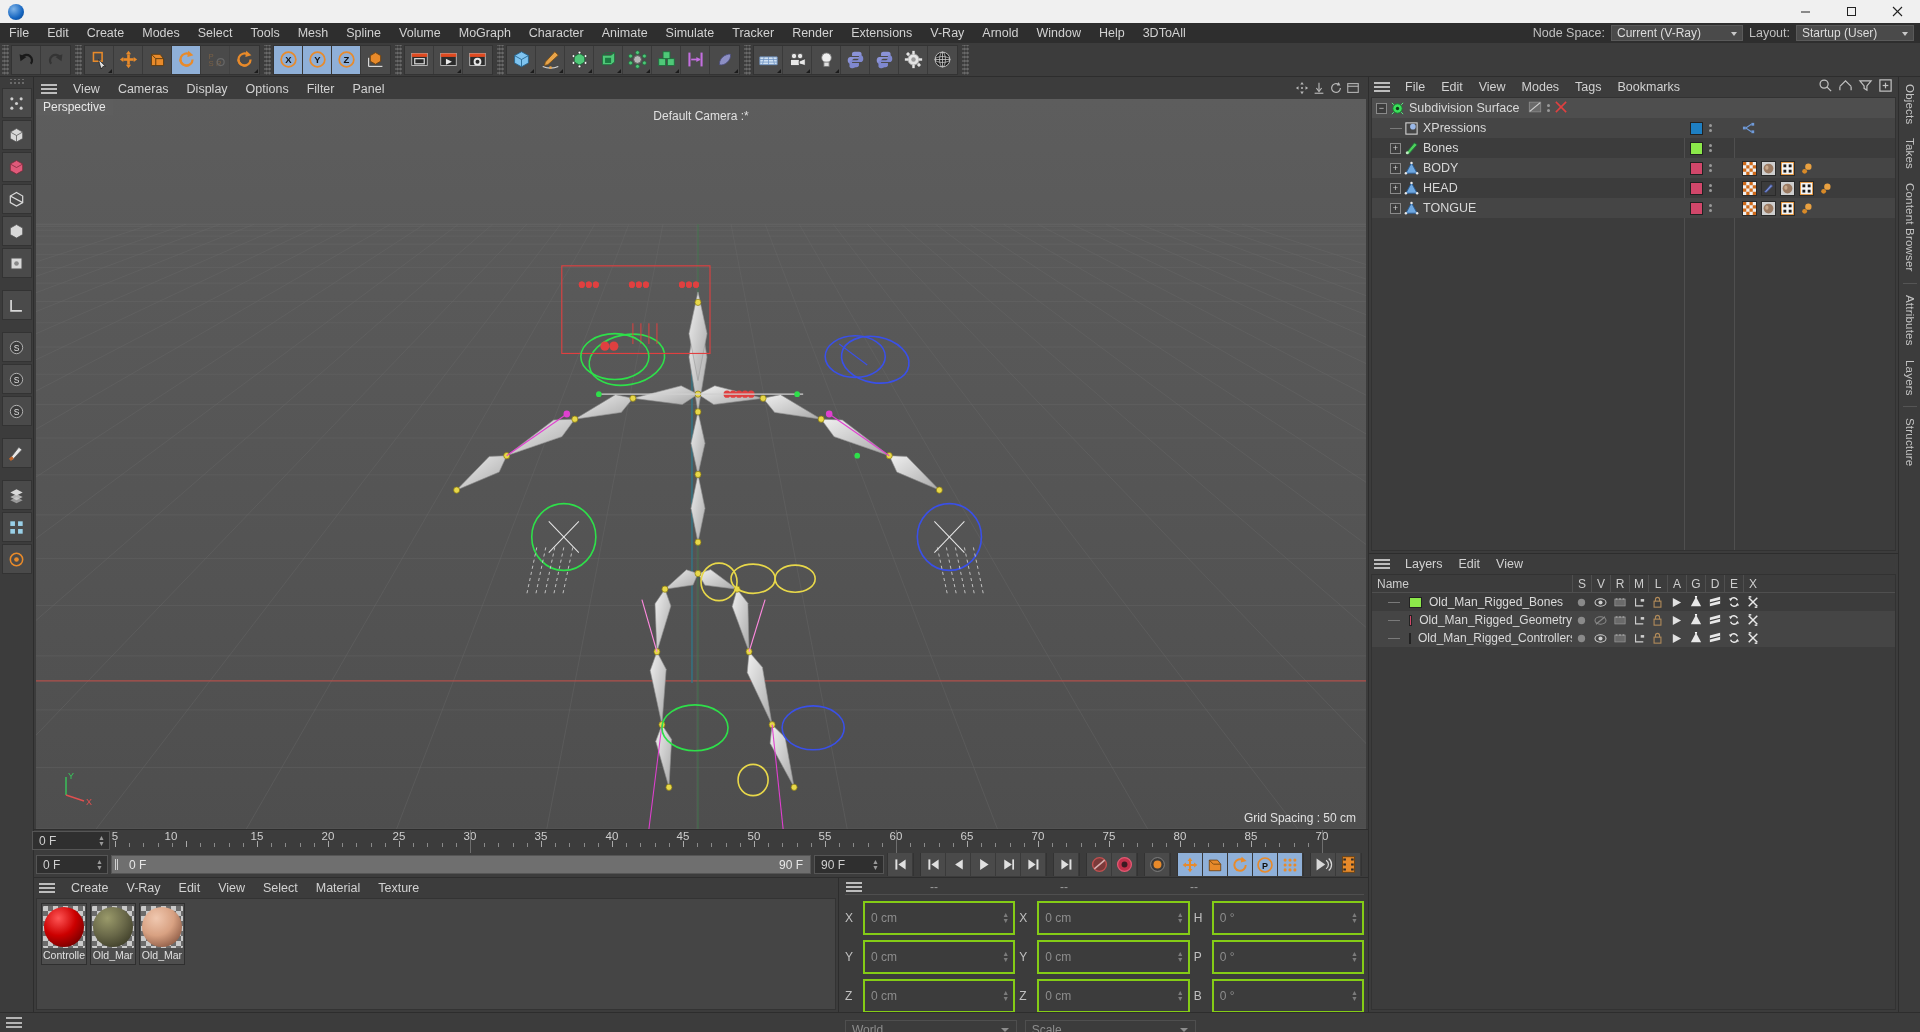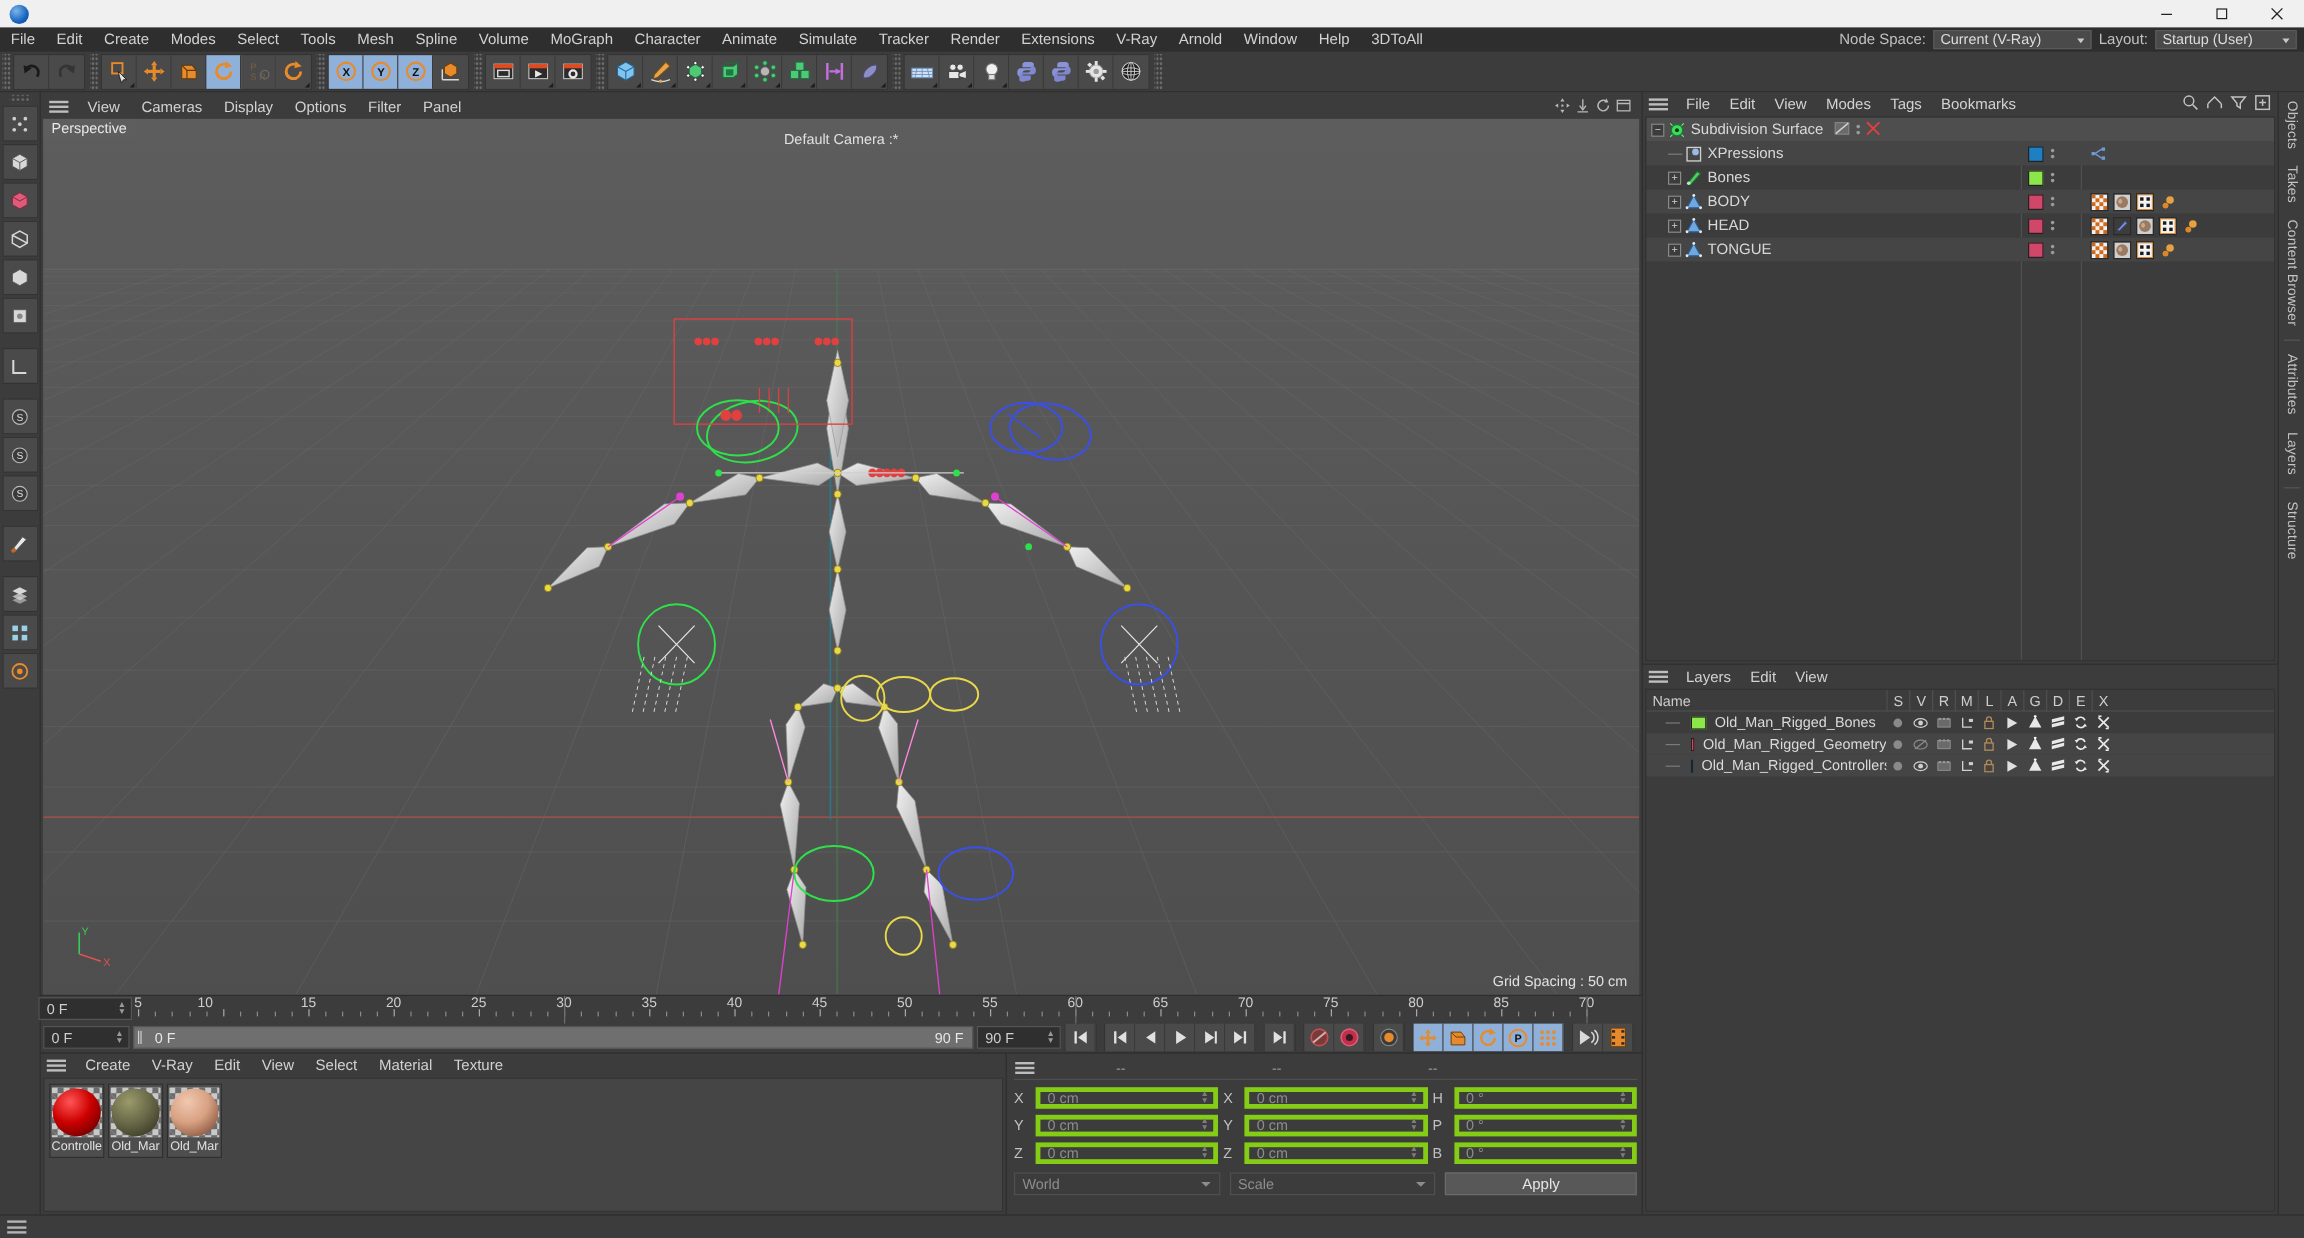--- a/index.html
+++ b/index.html
@@ -93,21 +93,21 @@
     background-size:10px 10px;background-position:0 0,0 5px,5px -5px,-5px 0px;background-color:#c9c9c9;}
   .matsphere .ball{position:absolute;left:1px;top:1px;width:40px;height:40px;border-radius:50%;}
   .matlabel{font-size:10.5px;color:#e0e0e0;width:44px;text-align:center;overflow:hidden;white-space:nowrap;line-height:13px;margin-top:1px;}
 
   .coordpanel{width:530px;flex:0 0 530px;display:flex;flex-direction:column;border-left:1px solid #2d2d2d;padding:2px 4px 2px 6px;}
   .coord-head{height:20px;display:flex;align-items:center;color:#9a9a9a;font-size:12px;border-bottom:1px solid #4f4f4f;}
   .coord-head .c{width:130px;text-align:center;}
   .coord-rows{padding-top:6px;display:flex;flex-direction:column;gap:5px;}
   .crow{display:flex;align-items:center;gap:4px;}
   .cax{width:14px;font-size:12px;color:#c0c0c0;text-align:left;}
-  .cfield{flex:1 1 0;min-width:0;background:#3c3c3c;border:4px solid #84cc16;height:18px;display:flex;align-items:center;padding:0 2px 0 6px;font-size:12px;color:#8d8d8d;}
+  .cfield{flex:1 1 0;min-width:0;background:#3c3c3c;border:2px solid #84cc16;height:34px;display:flex;align-items:center;padding:0 2px 0 6px;font-size:12px;color:#8d8d8d;}
   .cfield .sp{margin-left:auto;width:11px;text-align:center;color:#7c7c7c;font-size:7px;line-height:6px;display:flex;flex-direction:column;}
   .crow-bottom{display:flex;gap:8px;align-items:center;margin-top:7px;}
   .csel{flex:1 1 0;background:#3c3c3c;border:1px solid #4f4f4f;height:19px;display:flex;align-items:center;padding:0 6px;font-size:12px;color:#8d8d8d;position:relative;}
   .csel:after{content:"";position:absolute;right:7px;top:7px;border-left:4px solid transparent;border-right:4px solid transparent;border-top:4px solid #8d8d8d;}
   .cbtn{flex:1 1 0;background:#585858;border:1px solid #6a6a6a;height:19px;display:flex;align-items:center;justify-content:center;font-size:12.5px;color:#e6e6e6;}
 
   
   .om{flex:0 0 476px;display:flex;flex-direction:column;min-height:0;}
   .om-menu{height:20px;background:#3c3c3c;display:flex;align-items:center;flex:0 0 20px;}
   .om-menu .mi{padding:0 8px;line-height:20px;font-size:12.5px;color:#d2d2d2;}

